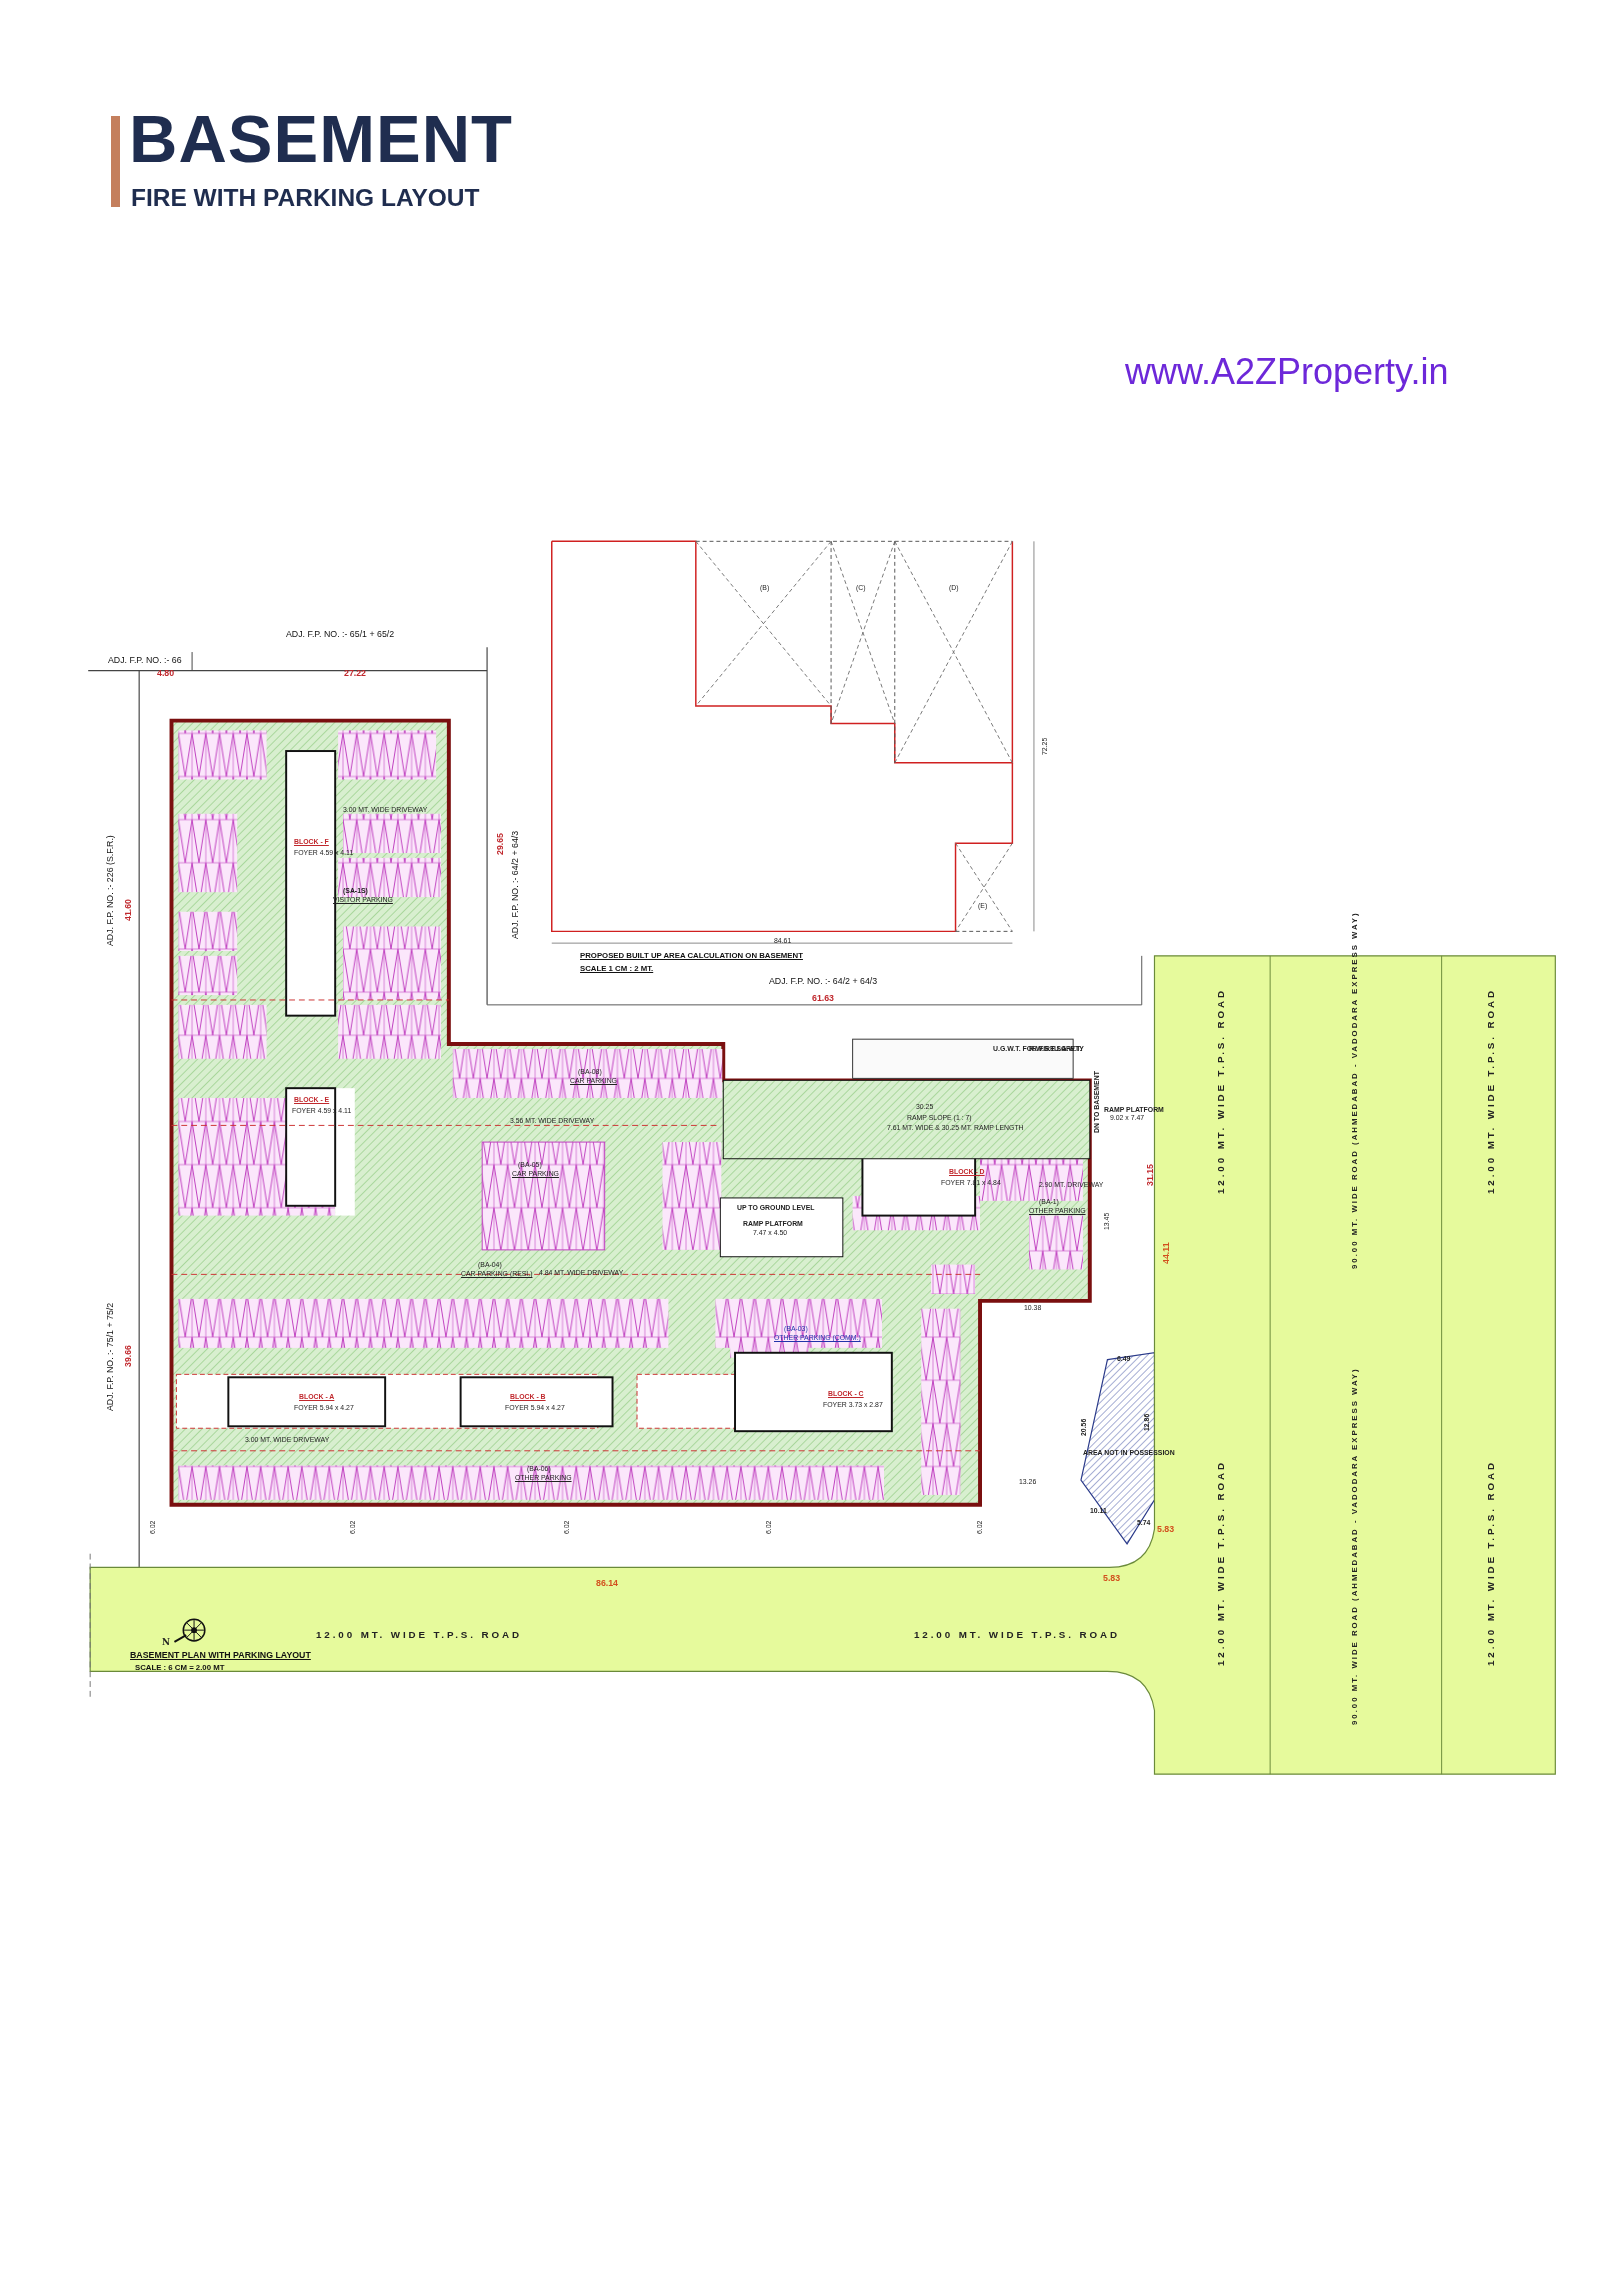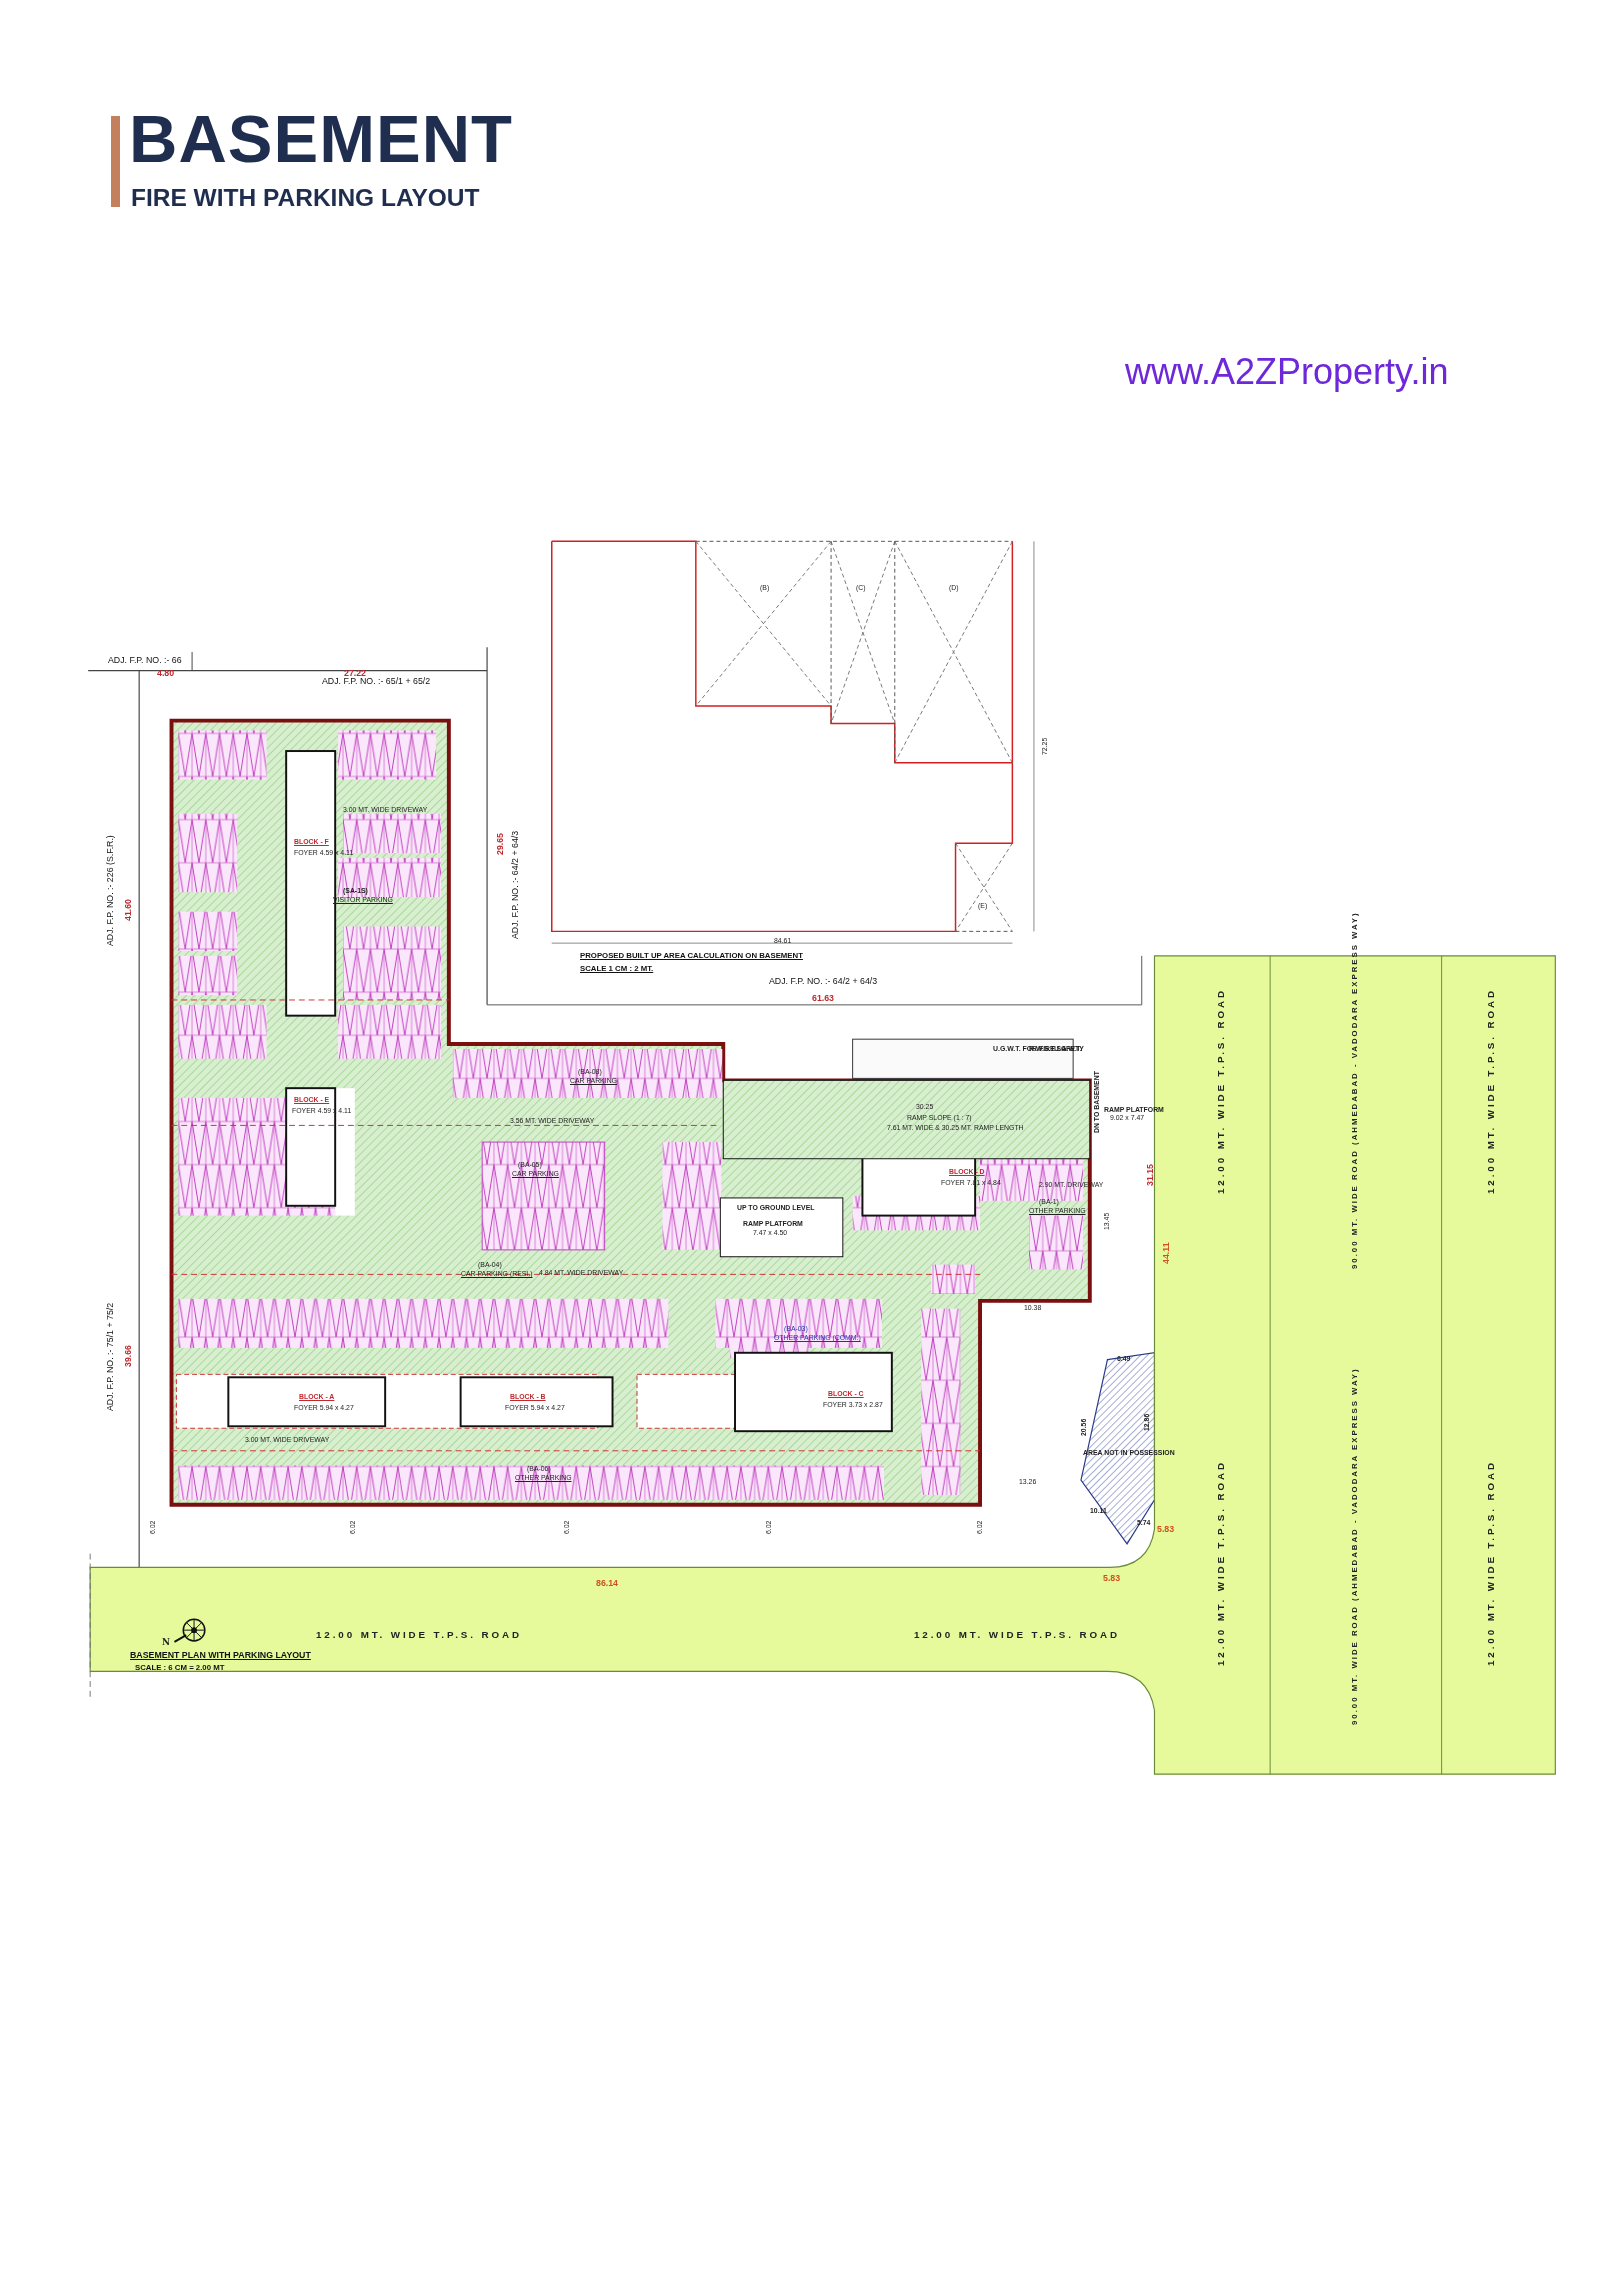--- a/index.html
+++ b/index.html
@@ -141,21 +141,21 @@
 <div class="abs lbl u" style="left:552px;top:964px;font-size:7.8px;text-align:center;">SCALE 1 CM : 2 MT.</div>
 <div class="abs small" style="left:774px;top:937px;">84.61</div>
 <div class="abs small vert" style="left:1041px;top:755px;">72.25</div>
 <div class="abs small" style="left:760px;top:584px;">(B)</div>
 <div class="abs small" style="left:856px;top:584px;">(C)</div>
 <div class="abs small" style="left:949px;top:584px;">(D)</div>
 <div class="abs small" style="left:978px;top:902px;">(E)</div>
 
 <div class="abs lbl" style="left:108px;top:655px;">ADJ. F.P. NO. :- 66</div>
 <div class="abs lbl red" style="left:157px;top:668px;">4.80</div>
-<div class="abs lbl" style="left:286px;top:676px;margin-left:36px;">ADJ. F.P. NO. :- 65/1 + 65/2</div>
+<div class="abs lbl" style="left:286px;top:629px;">ADJ. F.P. NO. :- 65/1 + 65/2</div>
 <div class="abs lbl red" style="left:344px;top:668px;">27.22</div>
 <div class="abs lbl vert" style="left:510px;top:939px;">ADJ. F.P. NO. :- 64/2 + 64/3</div>
 <div class="abs lbl red vert" style="left:495px;top:855px;">29.65</div>
 <div class="abs lbl" style="left:769px;top:976px;">ADJ. F.P. NO. :- 64/2 + 64/3</div>
 <div class="abs lbl red" style="left:812px;top:993px;">61.63</div>
 <div class="abs lbl vert" style="left:105px;top:946px;">ADJ. F.P. NO. :- 226 (S.F.R.)</div>
 <div class="abs lbl red vert" style="left:123px;top:921px;">41.60</div>
 <div class="abs lbl vert" style="left:105px;top:1411px;">ADJ. F.P. NO. :- 75/1 + 75/2</div>
 <div class="abs lbl red vert" style="left:123px;top:1367px;">39.66</div>
 

